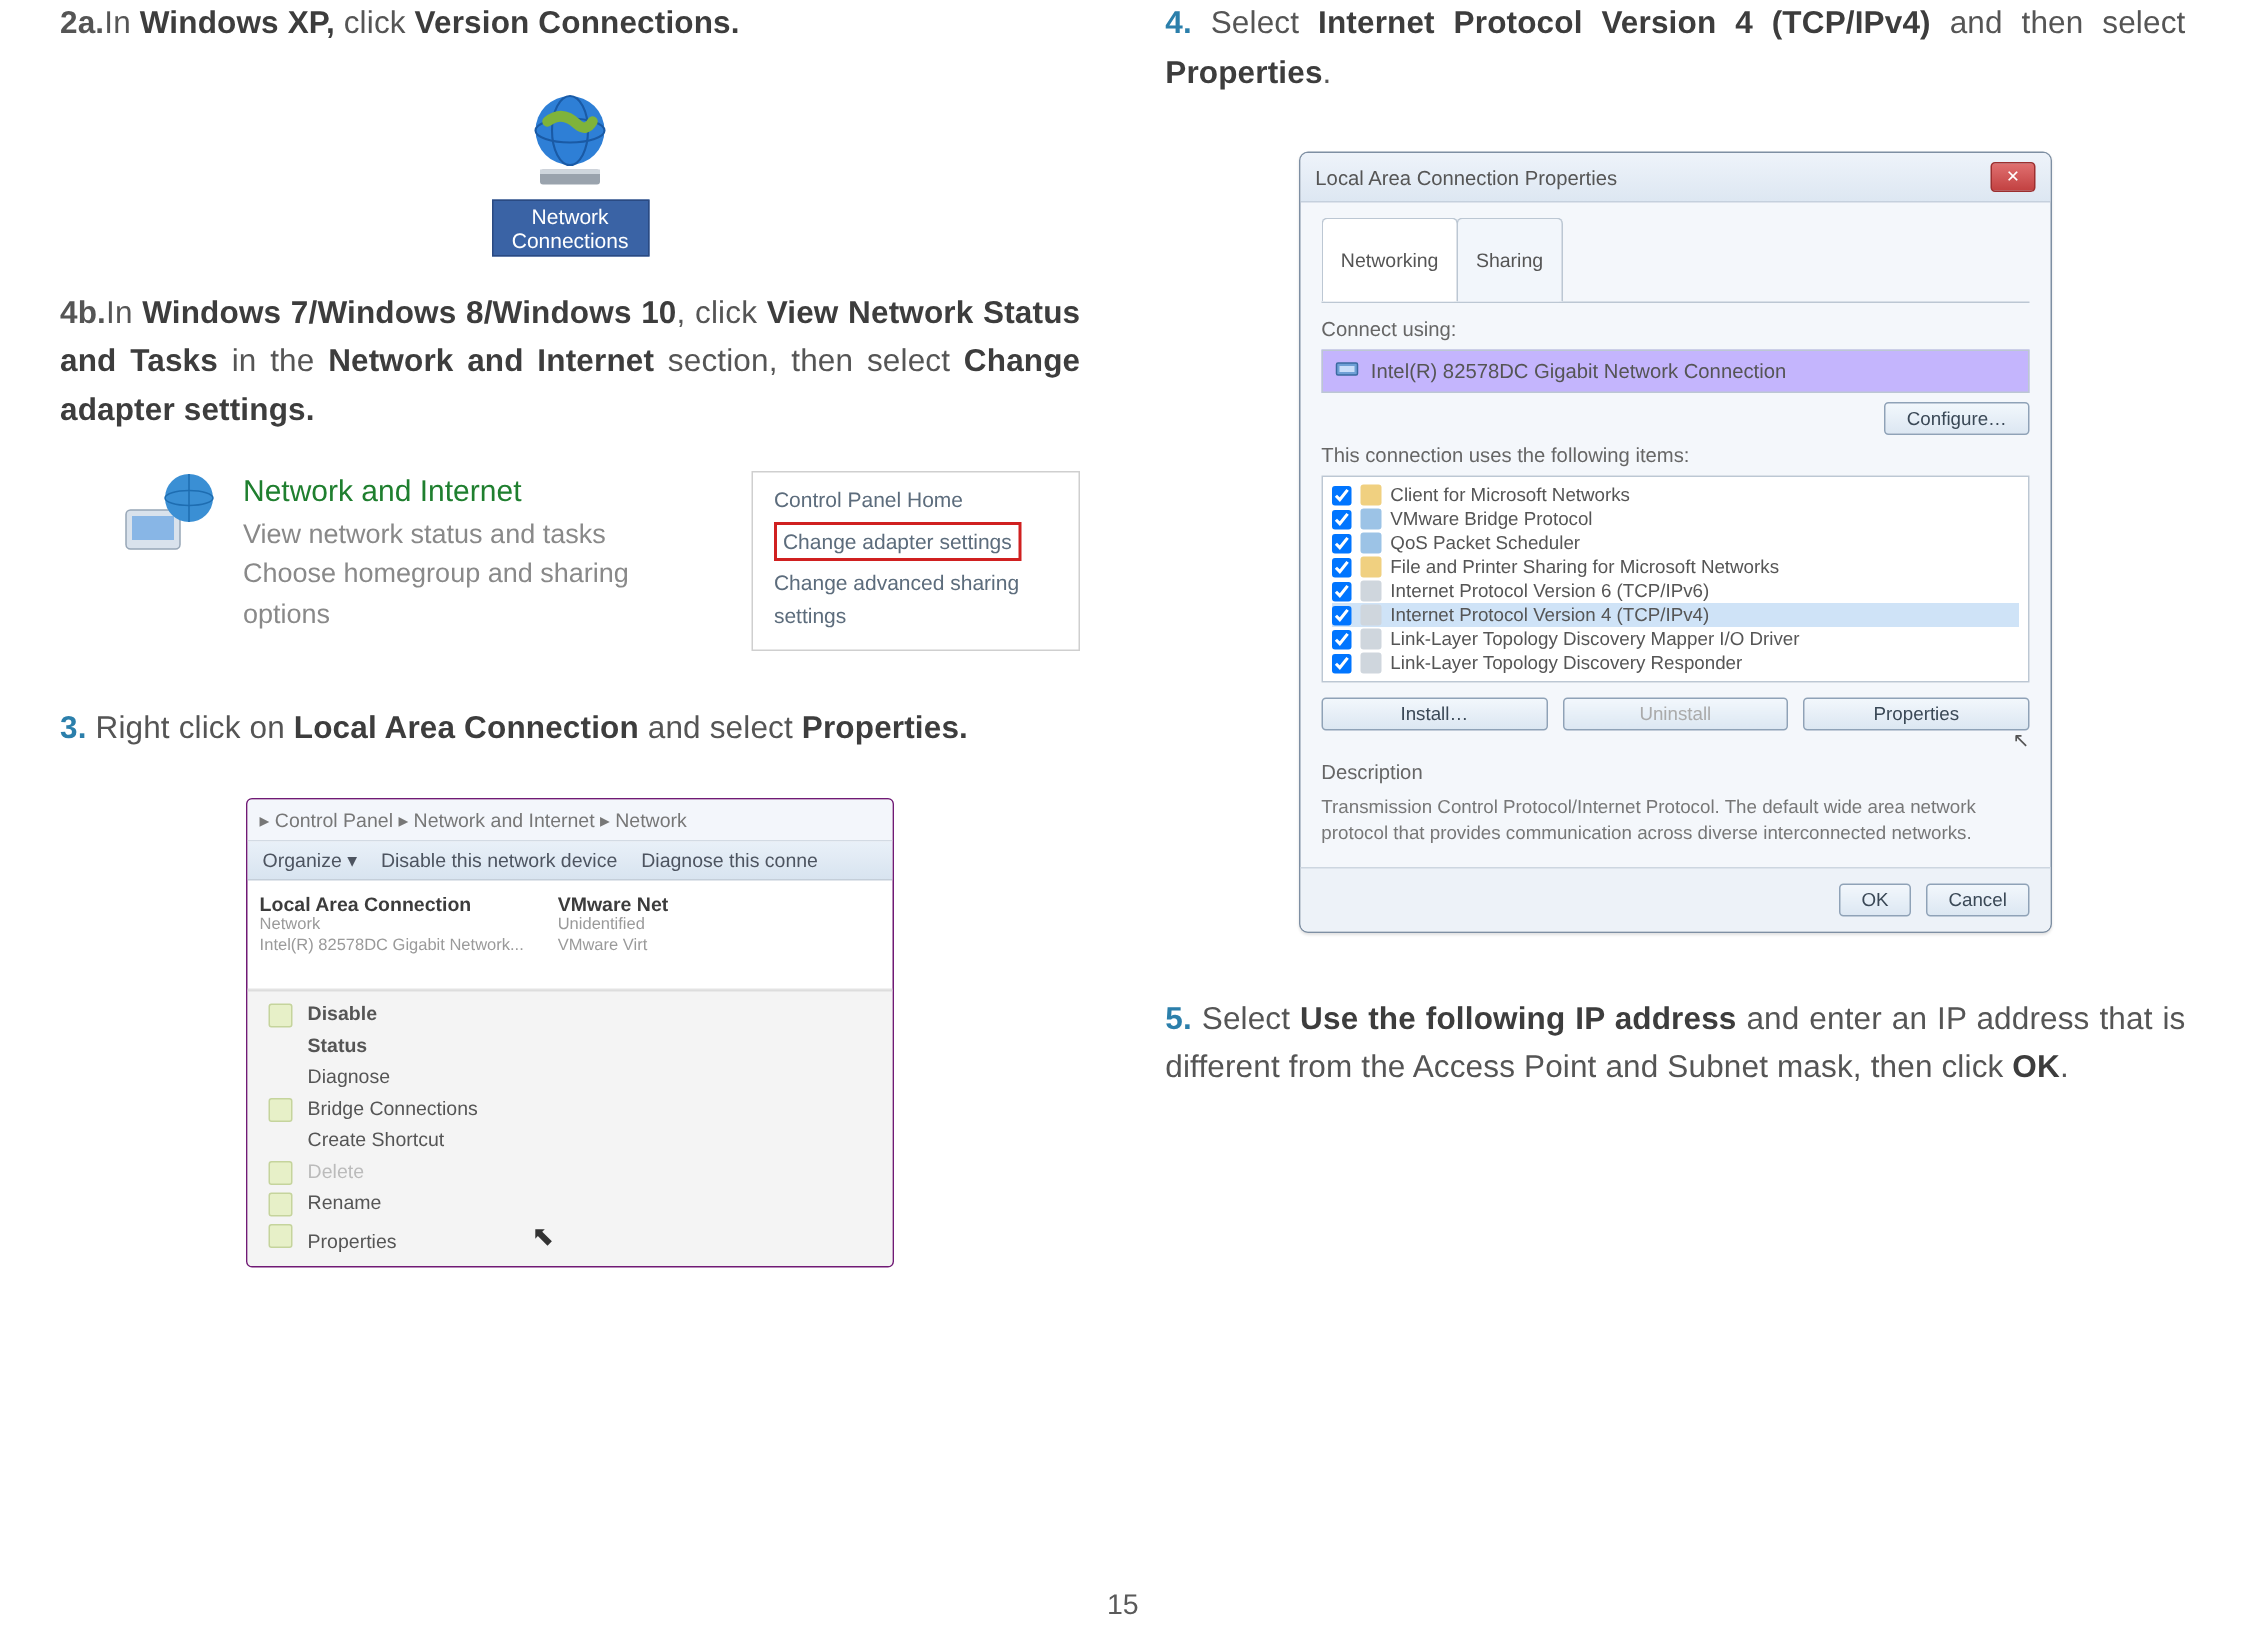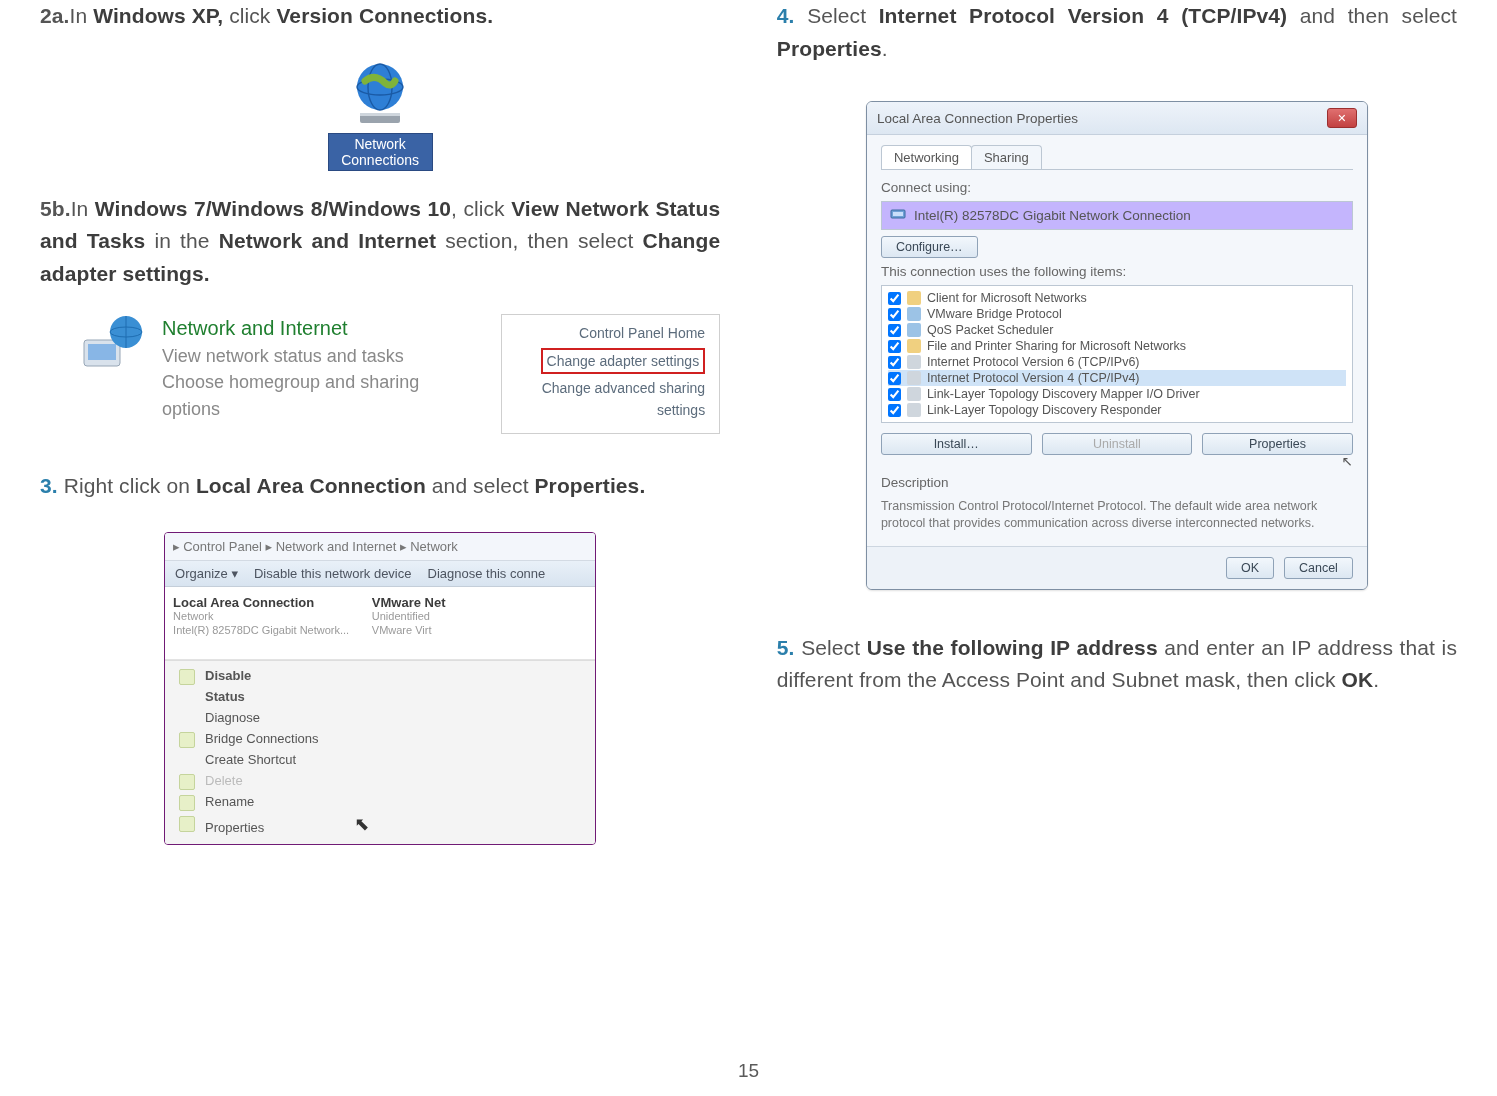--- a/index.html
+++ b/index.html
@@ -83,21 +83,21 @@
   .nai-head { color: #1f7f2f; font-size: 20px; }
   .cp-panel {
     margin-left: 36px;
     border: 1px solid #cfcfcf;
     padding: 6px 14px 10px 14px;
     width: 200px;
     font-size: 14px;
     color: #5c6c7c;
     line-height: 1.45;
   }
-  .cp-line { padding: 2px 0; text-align: right; }
+  .cp-line { padding: 2px 0; }
   .cp-highlight { border: 2px solid #d02020; padding: 1px 4px; display: inline-block; }
 
   
   .explorer {
     width: 430px;
     margin: 12px auto 0 auto;
     border: 1px solid #701a75;
     background: #fff;
     font-size: 13px;
     color: #555;
@@ -184,40 +184,40 @@
     text-align: center;
   }
   .dlg-body { padding: 10px 14px 14px 14px; }
   .tabs {
     border-bottom: 1px solid #bcc7d3;
     margin-bottom: 10px;
     display: flex;
     gap: 0;
   }
   .tab {
-    padding: 4px 12px;
+    padding: 20px 12px;
     border: 1px solid #bcc7d3;
     border-bottom: none;
     background: #f2f6fb;
     border-radius: 4px 4px 0 0;
     margin-right: -1px;
     font-size: 13px;
     color: #555;
   }
   .tab.active { background: #fff; font-weight: 500; }
   .dlg-label { margin: 6px 0; color: #666; }
   .dlg-field {
     border: 1px solid #bcc7d3;
     background: #c4b5fd;
     padding: 5px 8px;
     display: flex;
     align-items: center;
     gap: 8px;
   }
-  .btn-row { display: flex; justify-content: flex-start; margin-top: 6px; }
+  .btn-row { display: flex; justify-content: flex-end; margin-top: 6px; }
   .btn-small {
     border: 1px solid #8fa2b7;
     background: linear-gradient(#f2f7fc, #dce7f2);
     padding: 3px 14px;
     border-radius: 3px;
     font-size: 12.5px;
     color: #3a4856;
   }
   .listbox {
     border: 1px solid #bcc7d3;
@@ -295,21 +295,21 @@
           </svg>
         </div>
         <div class="nc-label">
           <span>Network</span><br>
           <span>Connections</span>
         </div>
       </div>
     </div>
 
     <div class="step">
-      <span class="step-num">5b.</span><span>In </span><span class="bold">Windows 7/Windows 8/Windows 10</span><span>, click </span><span class="bold">View Network Status and Tasks</span><span> in the </span><span class="bold">Network and Internet</span><span> section, then select </span><span class="bold">Change adapter settings.</span>
+      <span class="step-num">4b.</span><span>In </span><span class="bold">Windows 7/Windows 8/Windows 10</span><span>, click </span><span class="bold">View Network Status and Tasks</span><span> in the </span><span class="bold">Network and Internet</span><span> section, then select </span><span class="bold">Change adapter settings.</span>
     </div>
 
     <div class="nai-row">
       <div class="nai-icon">
         <svg viewBox="0 0 68 62" width="68" height="62">
           <rect x="4" y="26" width="36" height="26" rx="3" fill="#d9e2ec" stroke="#97a6b6"></rect>
           <rect x="8" y="30" width="28" height="16" fill="#88b6e6"></rect>
           <circle cx="46" cy="18" r="16" fill="#3a8fd4"></circle>
           <ellipse cx="46" cy="18" rx="16" ry="5" fill="none" stroke="#1e6db1"></ellipse>
           <path d="M46 2 v32" stroke="#1e6db1"></path>

